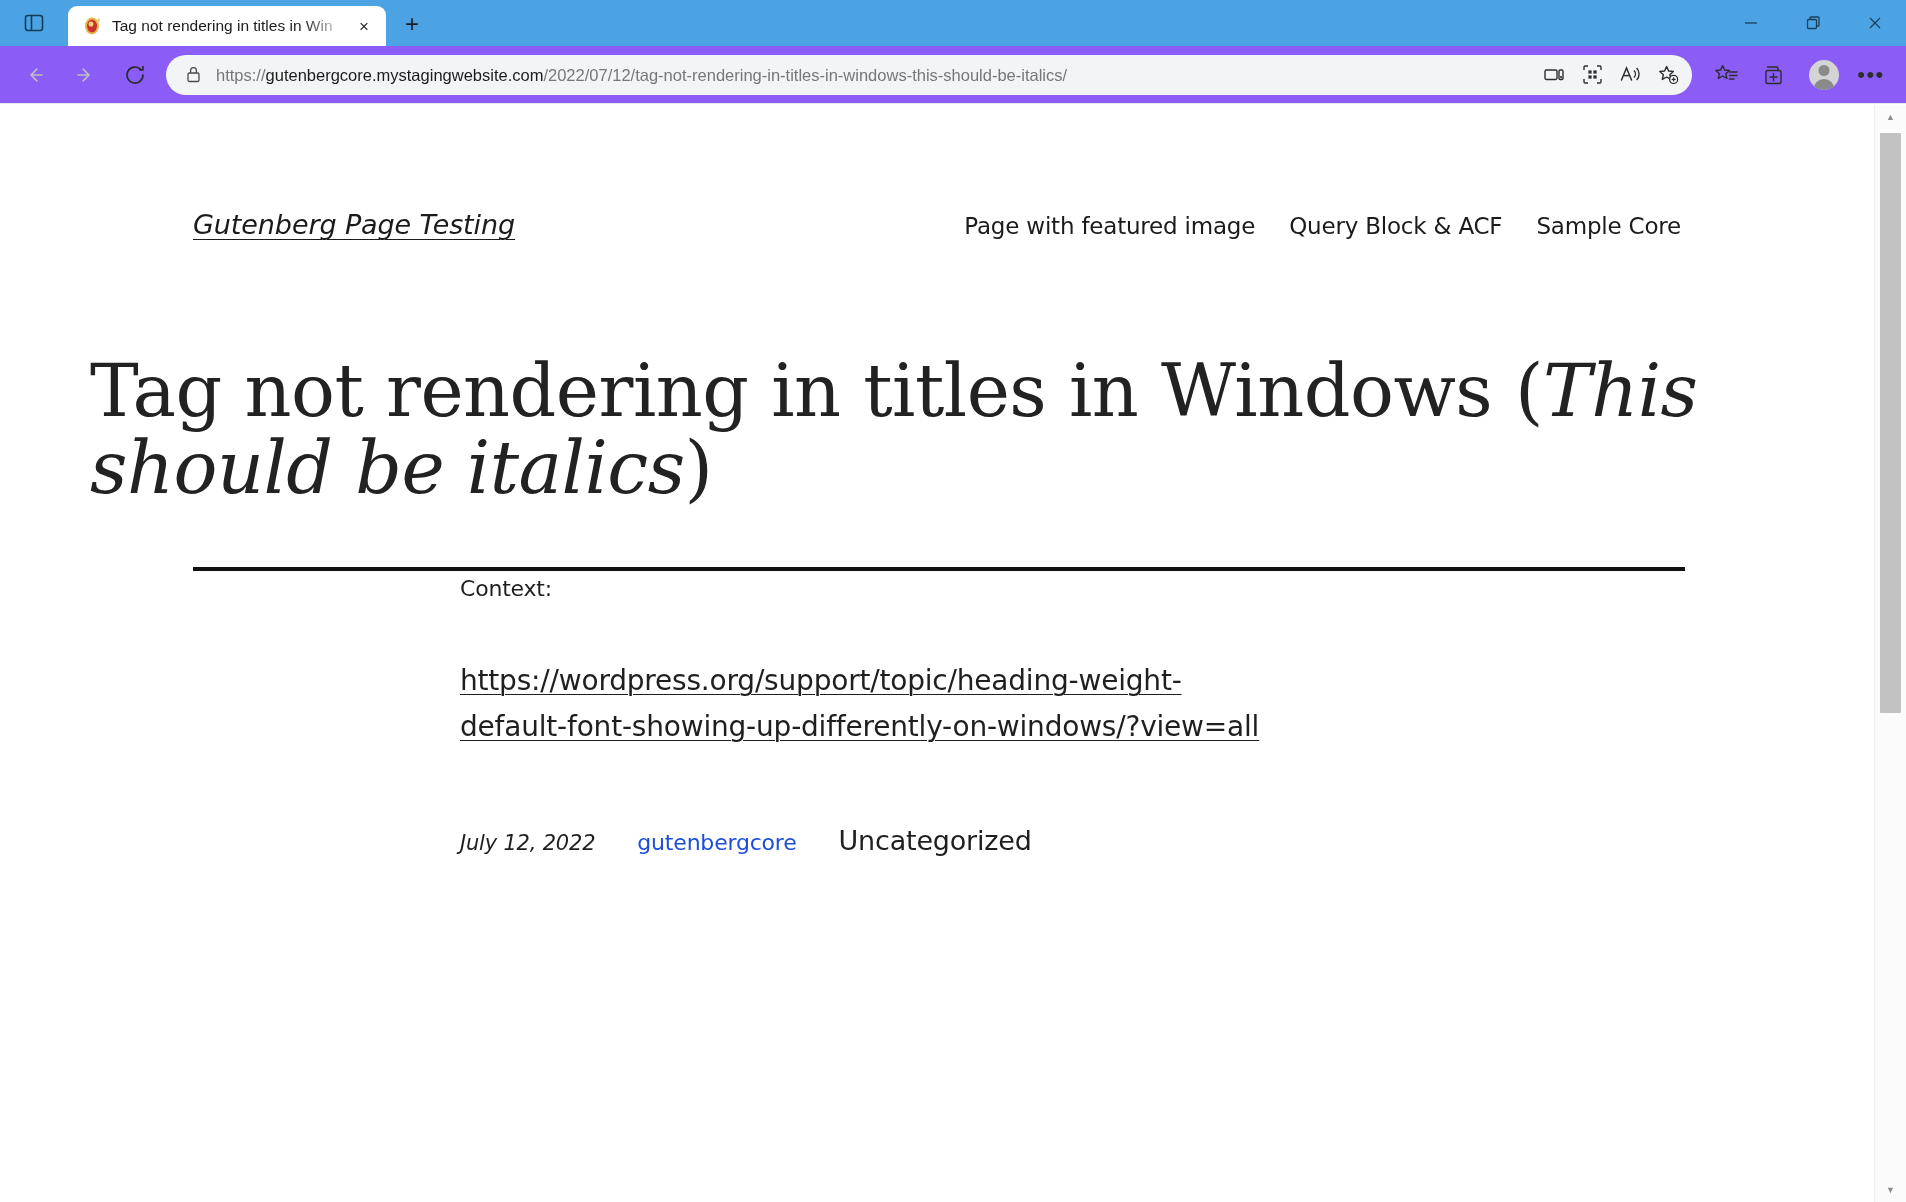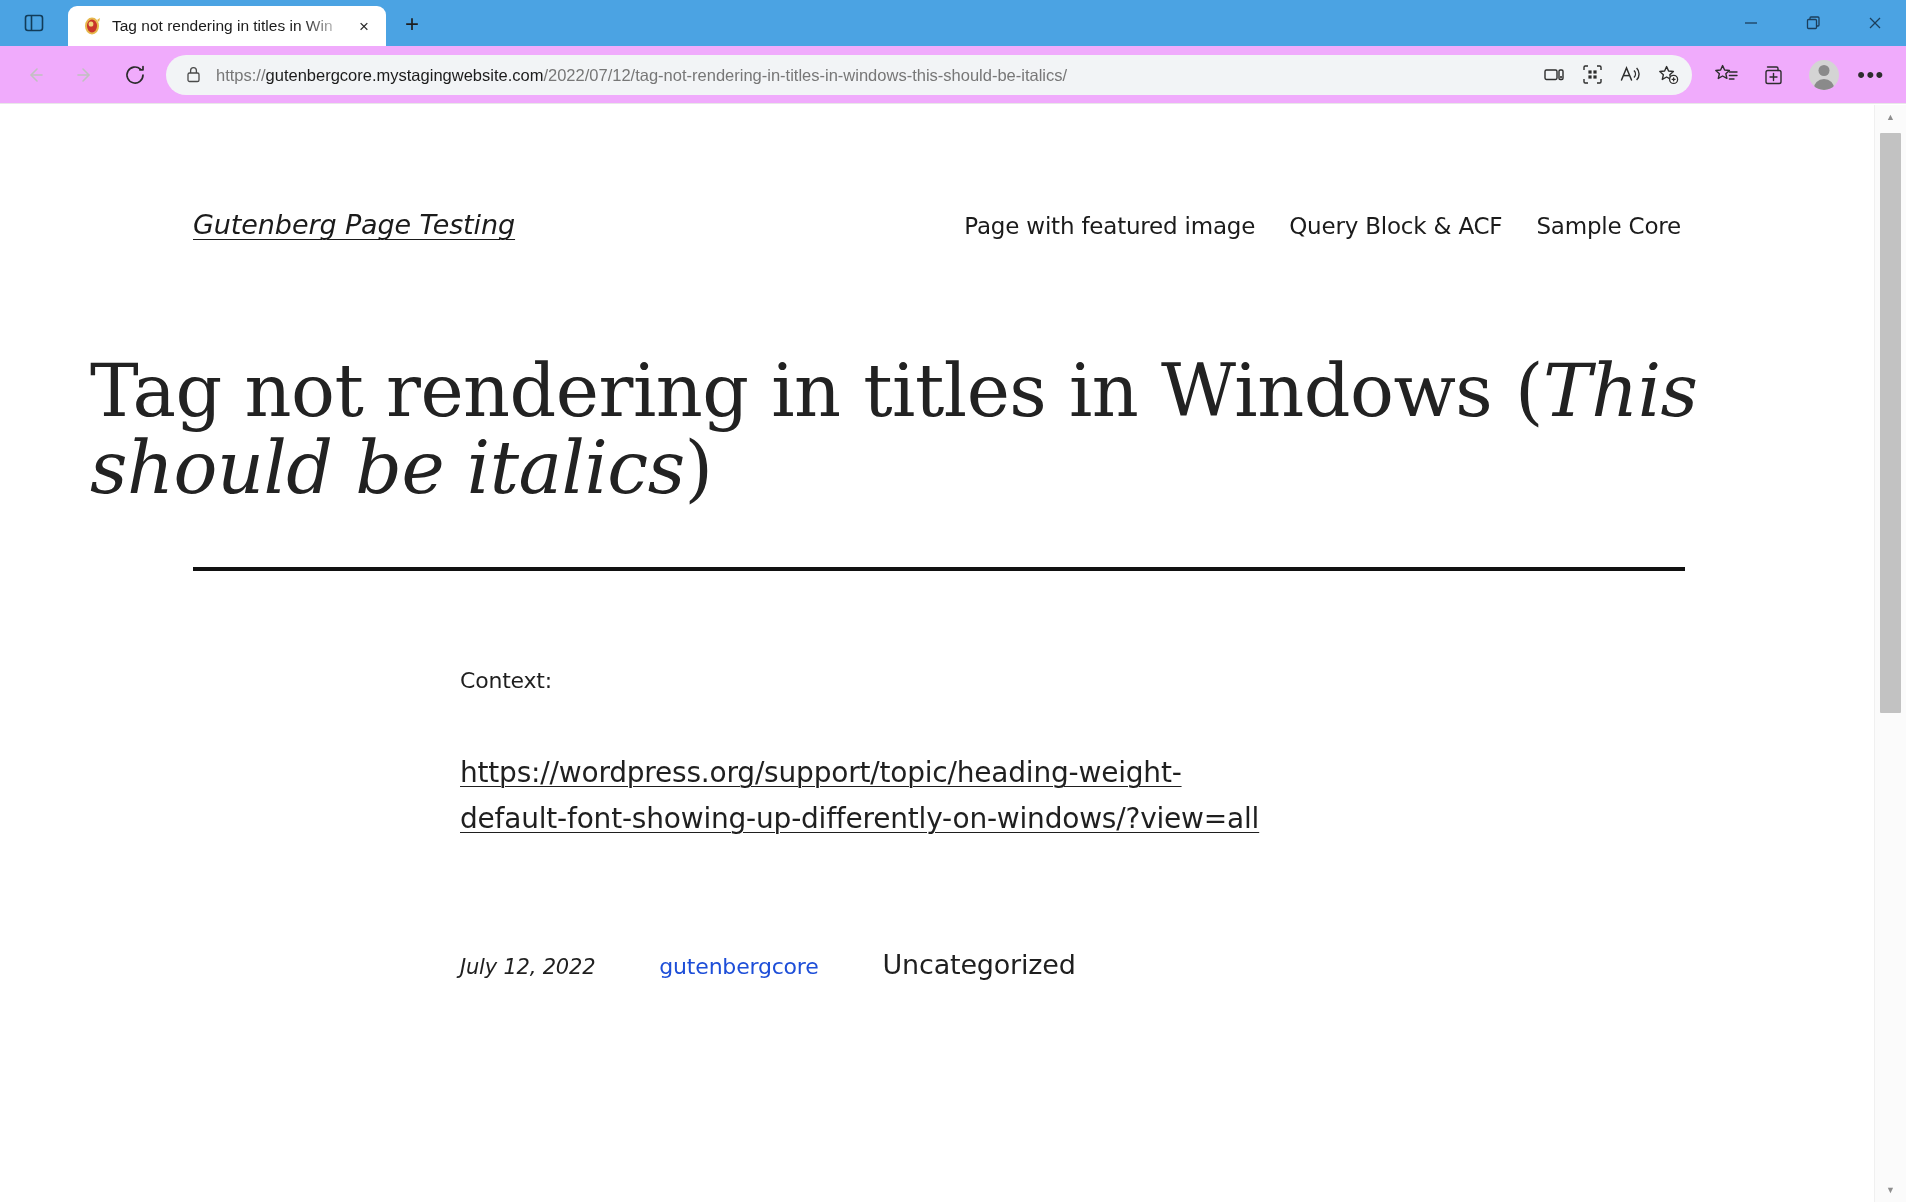--- a/index.html
+++ b/index.html
@@ -68,21 +68,21 @@
   }
   .win-btn {
     width: 62px; height: 46px;
     display:flex; align-items:center; justify-content:center;
     color:#1c3f5c;
   }
 
   
   .toolbar {
     height: 58px;
-    background: #f0abfc;
+    background: #8b5cf6;
     display: flex;
     align-items: center;
     padding: 0 14px 0 10px;
     border-bottom: 1px solid #e8e8e8;
   }
   .nav-btn {
     width: 42px; height: 42px; flex: 0 0 42px;
     display:flex; align-items:center; justify-content:center;
     color: #5a5a5a;
     margin: 0 4px;
@@ -207,21 +207,20 @@
 
   .title-rule {
     margin: 60px 193px 0 193px;
     height: 0;
     border-top: 4px solid #111111;
     width: 1492px;
   }
 
   .entry-content {
     padding: 0 193px 0 460px;
-    margin-top: 92px;
   }
   .content-p {
     font-family: "DejaVu Sans", sans-serif;
     font-size: 22px;
     color: #1f1f1f;
     margin: 0 0 52px 0;
     line-height: 1.62;
     letter-spacing: -0.2px;
   }
   .content-link {
@@ -232,24 +231,24 @@
     text-underline-offset: 4px;
     text-decoration-thickness: 1px;
     line-height: 1.62;
     letter-spacing: -0.2px;
     max-width: 800px;
     display: inline-block;
   }
 
   .entry-footer {
     padding: 0 193px 0 460px;
-    margin-top: 108px;
+    margin-top: 76px;
     display: flex;
     align-items: baseline;
-    gap: 64px;
+    gap: 42px;
   }
   .meta-date {
     font-family: "DejaVu Sans", sans-serif;
     font-style: italic;
     font-size: 21px;
     color: #1f1f1f;
     letter-spacing: -0.2px;
   }
   .meta-author {
     font-family: "DejaVu Sans", sans-serif;

